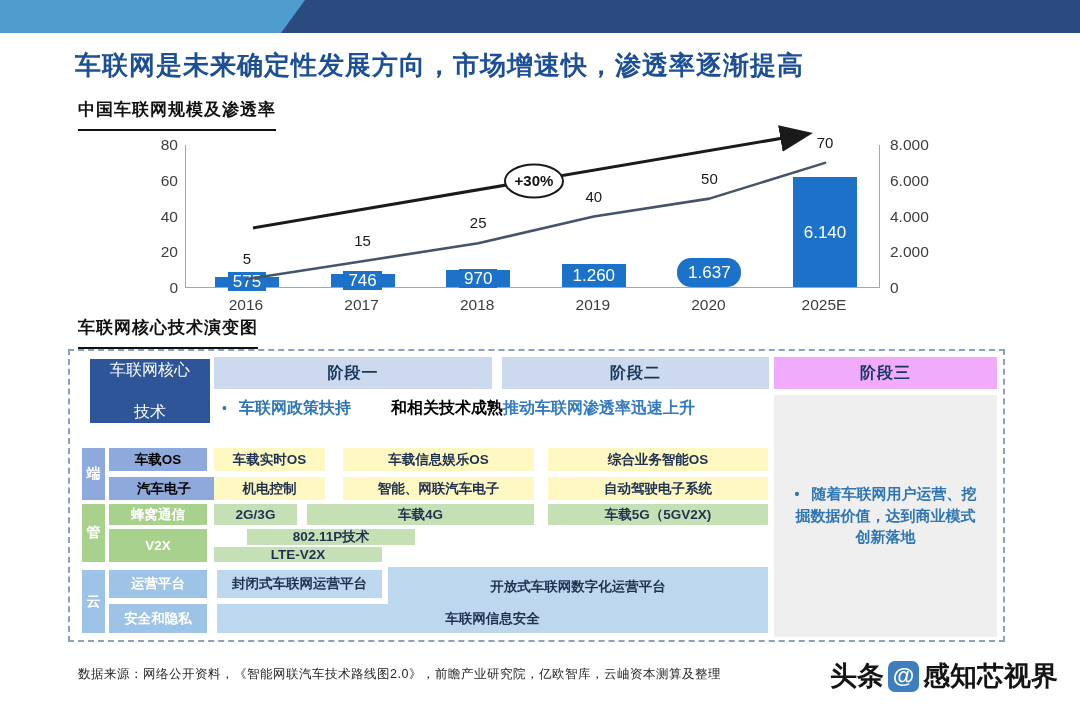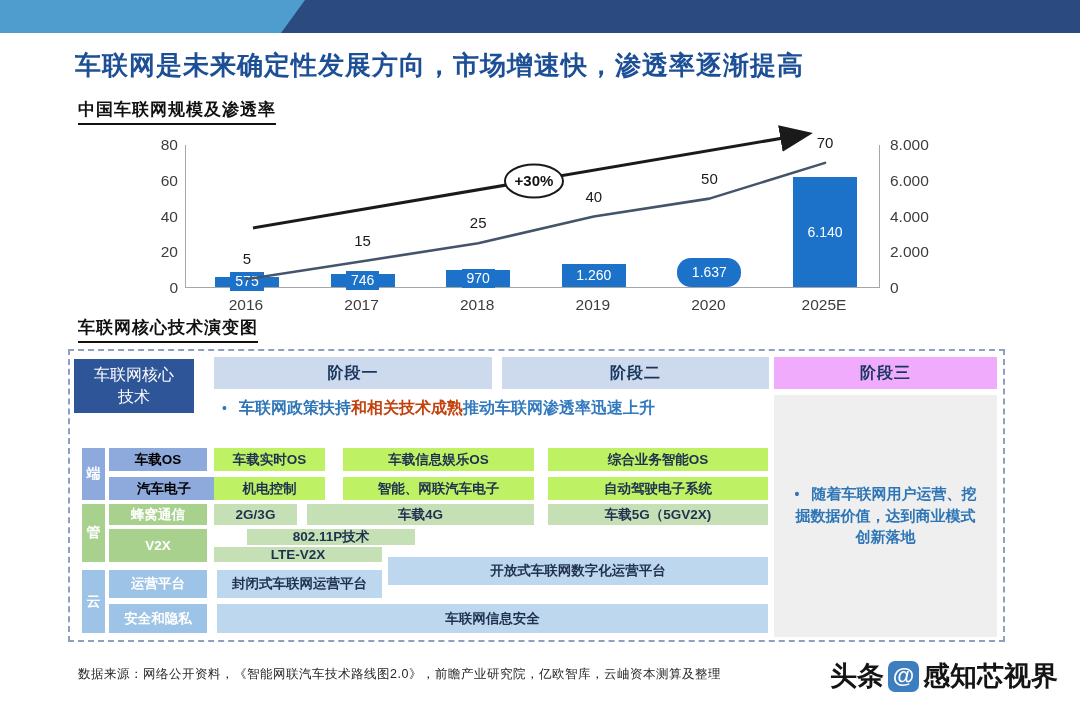--- a/index.html
+++ b/index.html
@@ -9,63 +9,63 @@
     font-family:"Liberation Sans","DejaVu Sans",sans-serif; overflow:hidden;
   }
   
   .banner { position:absolute; left:0; top:0; width:1080px; height:33px; background:#2B4A80; }
   .banner-accent { position:absolute; left:0; top:0; width:310px; height:33px; background:#4F9DCE;
     clip-path:polygon(0 0,305px 0,281px 100%,0 100%); }
   
   .main-title { position:absolute; left:75px; top:48px; font-size:26px; font-weight:bold;
     color:#1C4F96; letter-spacing:1px; }
   .section-title { position:absolute; font-size:17px; font-weight:bold; color:#111;
-    border-bottom:2.5px solid #111; padding-bottom:2px; letter-spacing:1px; }
+    border-bottom:2.5px solid #111; padding-bottom:8px; letter-spacing:1px; }
   #chart-title { left:78px; top:98px; }
   #tech-title  { left:78px; top:316px; }
   
   #plot { position:absolute; left:185px; top:145px; width:695px; height:143px;
     border-left:1.5px solid #A6A6A6; border-bottom:1.5px solid #A6A6A6; border-right:1.5px solid #A6A6A6; }
   .bar { position:absolute; bottom:0; width:64px; display:flex; align-items:center; justify-content:center; }
-  .bar-label { color:#fff; font-size:14px; white-space:nowrap; padding:1px 5px; line-height:17px; }
+  .bar-label { color:#fff; font-size:17px; white-space:nowrap; padding:1px 5px; line-height:17px; }
   #line-svg { position:absolute; left:0; top:0; width:695px; height:143px; overflow:visible; z-index:3; }
   .line-label { position:absolute; width:60px; text-align:center; font-size:15px; color:#1a1a1a; z-index:4; }
   #arrow-svg { position:absolute; left:185px; top:120px; width:695px; height:170px; overflow:visible; z-index:5; pointer-events:none; }
   #yaxis-left  { position:absolute; left:128px; top:145px; width:50px; height:143px; }
   #yaxis-right { position:absolute; left:890px; top:145px; width:60px; height:143px; }
   #xlabels     { position:absolute; left:185px; top:296px; width:695px; height:22px; }
   .tick { position:absolute; font-size:15.5px; color:#3d3d3d; line-height:18px; }
   #yaxis-left .tick { width:100%; text-align:right; }
   .x-label { position:absolute; width:90px; text-align:center; font-size:15.5px; color:#3d3d3d; }
   .annotation-text { font-size:15px; font-weight:bold; fill:#111; }
   
   #tech-box { position:absolute; left:68px; top:349px; width:937px; height:293px;
     border:2px dashed #8FA0BF; }
   .abs { position:absolute; display:flex; align-items:center; justify-content:center; text-align:center; }
   .corner { background:#2E5597; color:#fff; font-size:16px; font-weight:500; line-height:22px; flex-direction:column; }
   .stage-hdr  { background:#CDD9EC; color:#17365D; font-size:16px; font-weight:bold; letter-spacing:1px; }
   .stage-hdr-dark { background:#f0abfc; }
   .note12 { justify-content:flex-start; text-align:left; font-size:16px; }
   .note12 .seg1 { color:#2E75B6; font-weight:bold; }
-  .note12 .seg2 { color:#c2410c; font-weight:bold; }
+  .note12 .seg2 { color:#000000; font-weight:bold;margin-left:40px; }
   .note12 .seg3 { color:#3379BE; font-weight:600; }
   .note-bullet { color:#2E75B6; margin-right:12px; font-size:14px; }
   .stage3-panel { background:#EFEFEF; align-items:flex-start; }
   .stage3-note { margin-top:88px; width:200px; color:#2E75B6; font-size:15px; font-weight:bold;
     line-height:21px; text-align:center; padding:0 6px; }
   .grp-blue  { background:#8EAADC; color:#fff; }
   .grp-green { background:#A9D18E; color:#fff; }
   .grp-lblue { background:#9DC3E6; color:#fff; }
   .grp { font-size:14px; font-weight:600; }
   .hdr { font-size:13.5px; font-weight:600; }
   .hdr-blue  { background:#8EAADC; color:#000000; }
   .hdr-green { background:#A9D18E; color:#fff; }
   .hdr-lblue { background:#9DC3E6; color:#fff; }
   .cell { font-size:13.5px; font-weight:bold; color:#1F3050; }
-  .cell-blue  { background:#bef264; }
+  .cell-blue  { background:#fef9c3; }
   .cell-green { background:#C5E0B4; }
   .cell-lblue { background:#BDD7EE; }
   
   .footer-source { position:absolute; left:78px; top:666px; font-size:12.5px; color:#262626; letter-spacing:0.5px; }
   .watermark { position:absolute; right:22px; top:658px; display:flex; align-items:center; gap:2px; }
   .wm-text { font-size:27px; font-weight:bold; color:#141414;
     text-shadow:1px 1px 0 rgba(255,255,255,0.9), -1px -1px 0 rgba(255,255,255,0.9); }
   .wm-badge { width:31px; height:31px; background:#3D7EBE; border-radius:7px; color:#fff;
     font-size:22px; font-weight:bold; display:flex; align-items:center; justify-content:center; margin:0 2px; }
 </style>
@@ -140,21 +140,21 @@
   </defs>
   <line x1="68" y1="108" x2="622" y2="14" stroke="#1a1a1a" stroke-width="3" marker-end="url(#ah)"></line>
   <ellipse cx="349" cy="61" rx="29" ry="16.5" fill="#ffffff" stroke="#1a1a1a" stroke-width="2"></ellipse>
   <text x="349" y="66" text-anchor="middle" class="annotation-text">+30%</text>
 </svg>
 
 <div class="section-title" id="tech-title">车联网核心技术演变图</div>
 
 <div id="tech-box">
 
-  <div class="abs corner" style="left:4px;top:8px;width:120px;height:54px;">
+  <div class="abs corner" style="left:20px;top:8px;width:120px;height:64px;justify-content:space-between;">
     <span>车联网核心</span>
     <span>技术</span>
   </div>
   <div class="abs stage-hdr" style="left:144px;top:6px;width:278px;height:32px;">阶段一</div>
   <div class="abs stage-hdr" style="left:432px;top:6px;width:267px;height:32px;">阶段二</div>
   <div class="abs stage-hdr stage-hdr-dark" style="left:704px;top:6px;width:223px;height:32px;">阶段三</div>
 
   <div class="abs note12" style="left:152px;top:44px;width:560px;height:26px;">
     <span class="note-bullet">•</span>
     <span class="seg1">车联网政策扶持</span>
@@ -184,21 +184,21 @@
   <div class="abs cell cell-green" style="left:144px;top:153px;width:83px;height:21px;">2G/3G</div>
   <div class="abs cell cell-green" style="left:237px;top:153px;width:227px;height:21px;">车载4G</div>
   <div class="abs cell cell-green" style="left:478px;top:153px;width:220px;height:21px;">车载5G（5GV2X)</div>
 
   <div class="abs hdr hdr-green" style="left:39px;top:178px;width:98px;height:33px;">V2X</div>
   <div class="abs cell cell-green" style="left:144px;top:178px;width:168px;height:16px;margin-left:33px;">802.11P技术</div>
   <div class="abs cell cell-green" style="left:144px;top:196px;width:168px;height:15px;">LTE-V2X</div>
 
   <div class="abs hdr hdr-lblue" style="left:39px;top:219px;width:98px;height:28px;text-align:center;">运营平台</div>
   <div class="abs cell cell-lblue" style="left:147px;top:219px;width:165px;height:28px;">封闭式车联网运营平台</div>
-  <div class="abs cell cell-lblue" style="left:318px;top:206px;width:380px;height:28px;">开放式车联网数字化运营平台</div>
+  <div class="abs cell cell-lblue" style="left:318px;top:216px;width:380px;height:40px;">开放式车联网数字化运营平台</div>
 
   <div class="abs hdr hdr-lblue" style="left:39px;top:253px;width:98px;height:29px;">安全和隐私</div>
   <div class="abs cell cell-lblue" style="left:147px;top:253px;width:551px;height:29px;">车联网信息安全</div>
 </div>
 
 <div class="footer-source">数据来源：网络公开资料，《智能网联汽车技术路线图2.0》，前瞻产业研究院，亿欧智库，云岫资本测算及整理</div>
 
 <div class="watermark">
   <span class="wm-text">头条</span>
   <span class="wm-badge">@</span>

